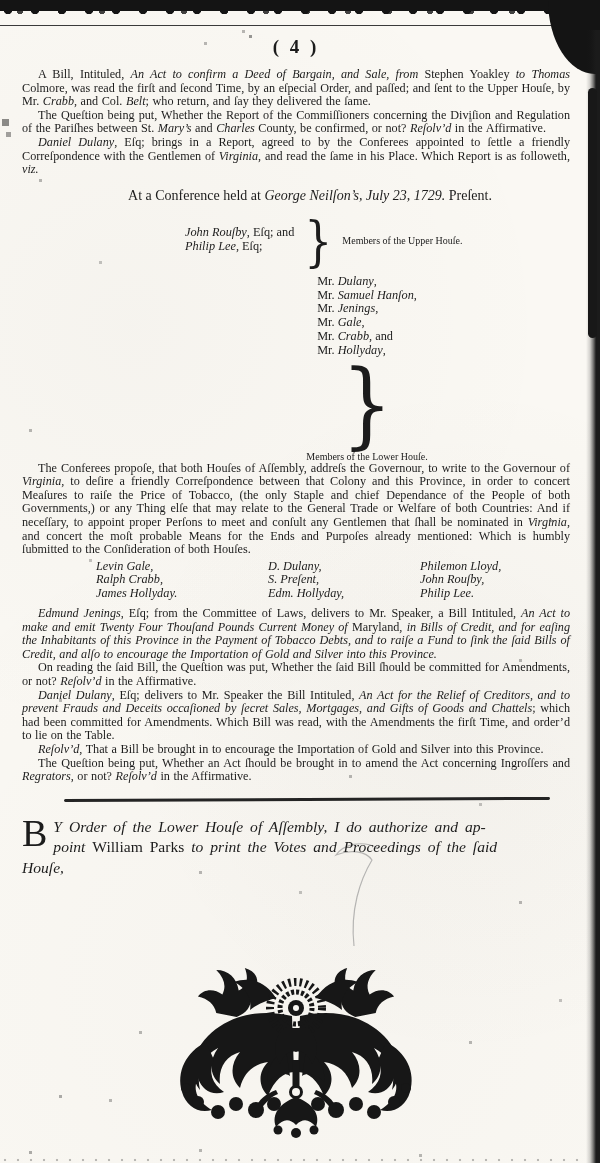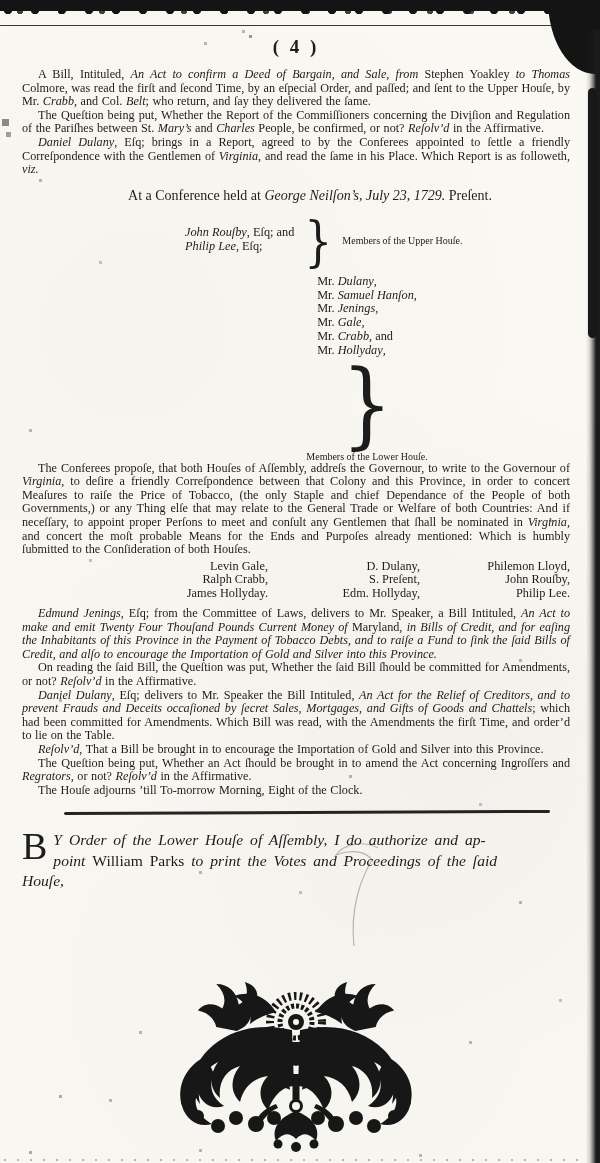--- a/index.html
+++ b/index.html
@@ -68,21 +68,21 @@
   .brace-row { display:flex; align-items:center; }
   .upper-row { margin-left:66px; }
   .lower-row { margin-left:142px; margin-top:9px;flex-direction:column; }
   .names { font-size:12.3px; line-height:13.8px; }
   .mrow-pad { padding-left:97px; }
   .brace { font-family:"DejaVu Serif",serif; color:#1c1c1c; margin:0 10px 0 10px; }
   .brace.b3 { font-size:44px; transform:scaleY(1.25); }
   .brace.b6 { font-size:80px; transform:scaleY(1.18); }
   .blabel { font-size:10px; white-space:nowrap; }
   .para-group { margin-top:11px; }
-  .sig-row { display:flex; margin:3px 0 6px 74px; font-size:12.3px; line-height:13.8px;text-align:right; }
+  .sig-row { display:flex; margin:3px 0 6px 74px; font-style:italic; font-size:12.3px; line-height:13.8px; }
   .sig-col1 { width:172px; }
   .sig-col2 { width:152px; }
   .sig-col3 { width:150px; }
   .sig-col div { white-space:nowrap; }
   .rule {
     margin:14px 0 0 42px; width:486px; height:3px; background:#242424; border-radius:2px;
     transform:rotate(-0.25deg);
   }
   .colophon {
     margin-top:16px; font-size:15.6px; line-height:20.5px; font-style:normal;
@@ -108,21 +108,21 @@
 
   <svg class="scratch" width="80" height="120" viewBox="0 0 80 120">
     <path d="M58 10 C42 2 24 6 16 17 C30 11 46 13 52 22 C40 42 30 72 34 108" stroke="#949494" stroke-width="1.2" fill="none"></path>
   </svg>
 
   <div class="content">
 
     <div class="folio">( 4 )</div>
 
     <p class="body"><span>A Bill, Intituled, </span><span class="it">An Act to confirm a Deed of Bargain, and Sale, from </span><span>Stephen Yoakley </span><span class="it">to Thomas </span><span>Colmore, was read the firſt and ſecond Time, by an eſpecial Order, and paſſed; and ſent to the Upper Houſe, by Mr. </span><span class="it">Crabb</span><span>, and Col. </span><span class="it">Belt</span><span>; who return, and ſay they delivered the ſame.</span></p>
-    <p class="body"><span>The Queſtion being put, Whether the Report of the Commiſſioners concerning the Diviſion and Regulation of the Pariſhes between St. </span><span class="it">Mary’s</span><span> and </span><span class="it">Charles</span><span> People, be confirmed, or not? </span><span class="it">Reſolv’d</span><span> in the Affirmative.</span></p>
+    <p class="body"><span>The Queſtion being put, Whether the Report of the Commiſſioners concerning the Diviſion and Regulation of the Pariſhes between St. </span><span class="it">Mary’s</span><span> and </span><span class="it">Charles</span><span> County, be confirmed, or not? </span><span class="it">Reſolv’d</span><span> in the Affirmative.</span></p>
     <p class="body"><span class="it">Daniel Dulany</span><span>, Eſq; brings in a Report, agreed to by the Conferees appointed to ſettle a friendly Correſpondence with the Gentlemen of </span><span class="it">Virginia</span><span>, and read the ſame in his Place. Which Report is as followeth, </span><span class="it">viz.</span></p>
 
     <div class="conf-heading"><span>At a Conference held at </span><span class="it">George Neilſon’s, July 23, 1729.</span><span>  Preſent.</span></div>
 
     <div class="brace-row upper-row">
       <div class="names">
         <div class="mrow-pad"><span><span class="it">John Rouſby</span><span>, Eſq; and</span></span></div>
         <div class="mrow-pad"><span><span class="it">Philip Lee</span><span>, Eſq;</span></span></div>
       </div>
       <div class="brace b3">}</div>
@@ -160,21 +160,20 @@
         <div>John Rouſby,</div>
         <div>Philip Lee.</div>
       </div>
     </div>
 
     <p class="body"><span class="it">Edmund Jenings</span><span>, Eſq; from the Committee of Laws, delivers to Mr. Speaker, a Bill Intituled, </span><span class="it">An Act to make and emit Twenty Four Thouſand Pounds Current Money of </span><span>Maryland</span><span class="it">, in Bills of Credit, and for eaſing the Inhabitants of this Province in the Payment of Tobacco Debts, and to raiſe a Fund to ſink the ſaid Bills of Credit, and alſo to encourage the Importation of Gold and Silver into this Province.</span></p>
     <p class="body"><span>On reading the ſaid Bill, the Queſtion was put, Whether the ſaid Bill ſhould be committed for Amendments, or not?  </span><span class="it">Reſolv’d</span><span> in the Affirmative.</span></p>
     <p class="body"><span class="it">Daniel Dulany</span><span>, Eſq; delivers to Mr. Speaker the Bill Intituled, </span><span class="it">An Act for the Relief of Creditors, and to prevent Frauds and Deceits occaſioned by ſecret Sales, Mortgages, and Gifts of Goods and Chattels</span><span>; which had been committed for Amendments.  Which Bill was read, with the Amendments the firſt Time, and order’d to lie on the Table.</span></p>
     <p class="body"><span class="it">Reſolv’d</span><span>, That a Bill be brought in to encourage the Importation of Gold and Silver into this Province.</span></p>
     <p class="body"><span>The Queſtion being put, Whether an Act ſhould be brought in to amend the Act concerning Ingroſſers and </span><span class="it">Regrators</span><span>, or not?  </span><span class="it">Reſolv’d</span><span> in the Affirmative.</span></p>
-    <p class="body"><span>The Houſe adjourns ’till To-morrow Morning, Eight of the Clock.</span></p>
 
     <div class="rule"></div>
 
     <div class="colophon"><span class="dropcap">B</span><span><span class="it">Y Order of the Lower Houſe of Aſſembly, I do authorize and ap-
 point </span><span>William Parks </span><span class="it">to print the Votes and Proceedings of the ſaid
 Houſe,</span></span></div>
 
     <div class="ornament">
       <svg width="260" height="175" viewBox="0 0 260 175">
         <defs>

